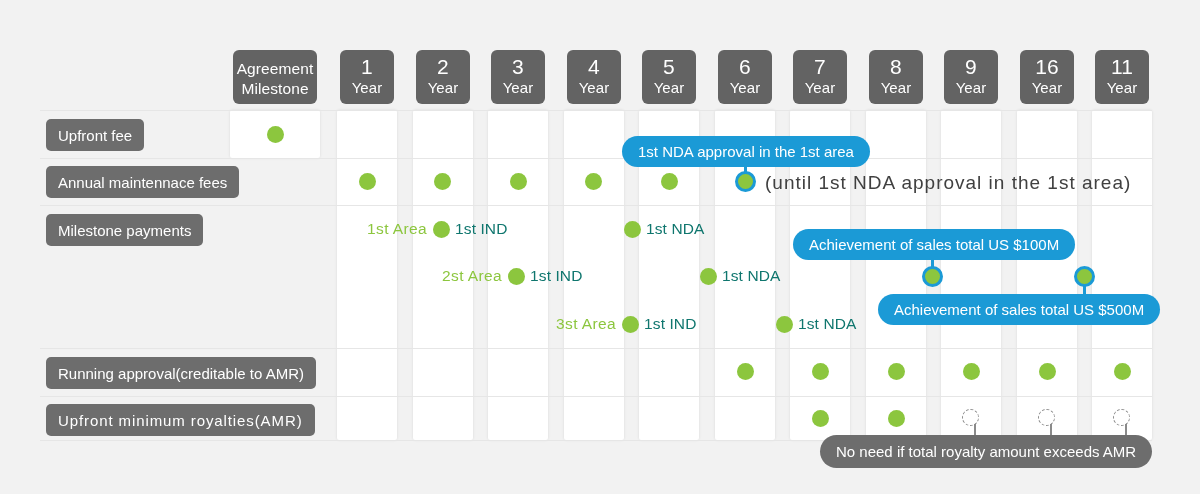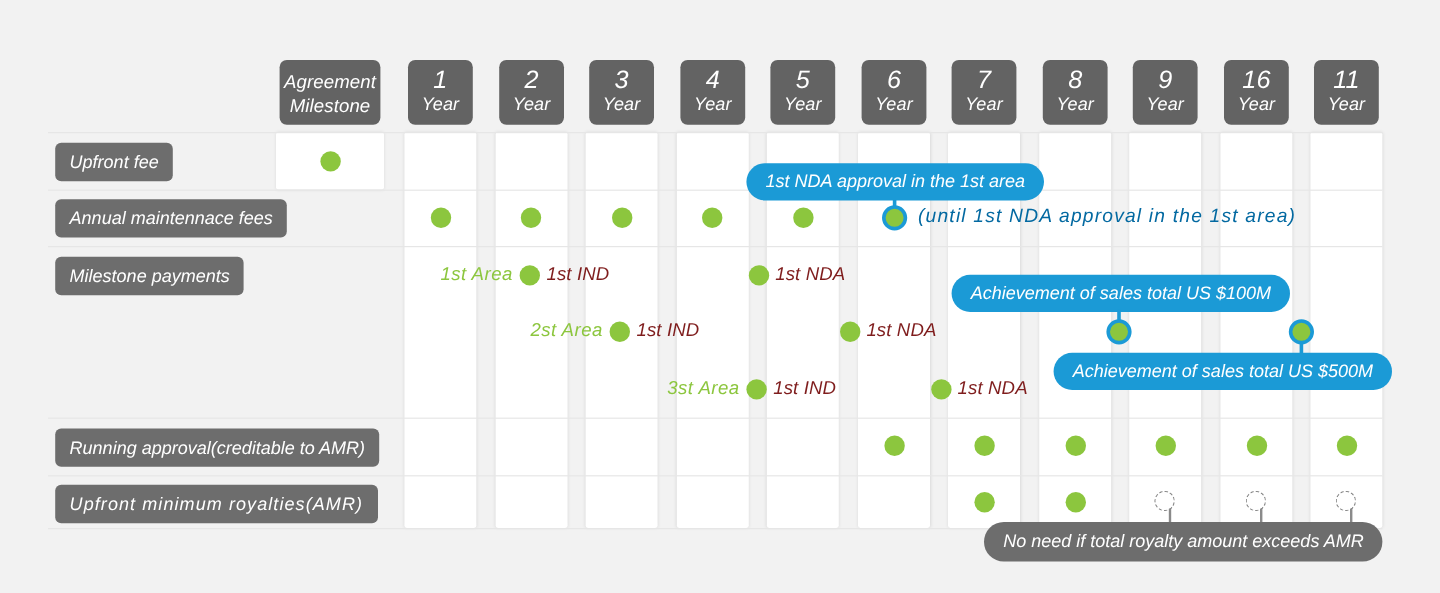--- a/index.html
+++ b/index.html
@@ -2,21 +2,21 @@
 <html><head>
 <meta charset="utf-8">
 <style>
   * { box-sizing: border-box; margin: 0; padding: 0; }
   html, body {
     width: 1200px; height: 494px;
     background: #f2f2f2;
     font-family: "Liberation Sans", sans-serif;
     overflow: hidden;
   }
-  #root { position: relative; width: 1200px; height: 494px; font-style: italic; }
+  #root { position: relative; width: 1200px; height: 494px; }
 
   
   .col-strip {
     position: absolute;
     background: #ffffff;
     border-radius: 2px;
   }
   .col-strip.shadowed { box-shadow: 0 0 3px rgba(0,0,0,0.10); }
 
   
@@ -105,26 +105,26 @@
     white-space: nowrap;
     font-size: 15.5px;
   }
   .ms .area { color: #8cc63e; letter-spacing: .4px; margin-right: 6px; }
   .ms .msdot {
     width: 17px; height: 17px;
     background: #8cc63e;
     border-radius: 50%;
     flex: 0 0 auto;
   }
-  .ms .lab { color: #7f1d1d; margin-left: 5px; letter-spacing: .1px; }
+  .ms .lab { color: #0f766e; margin-left: 5px; letter-spacing: .1px; }
 
   .note {
     position: absolute;
-    font-size: 16px;
-    color: #0369a1;
+    font-size: 19px;
+    color: #404040;
     white-space: nowrap;
     letter-spacing: 1.0px;
   }
 </style>
 </head>
 <body>
 
 <div id="root">
 
   <div class="col-strip shadowed" style="left:230px; top:110px; width:90px; height:48px;"></div>

